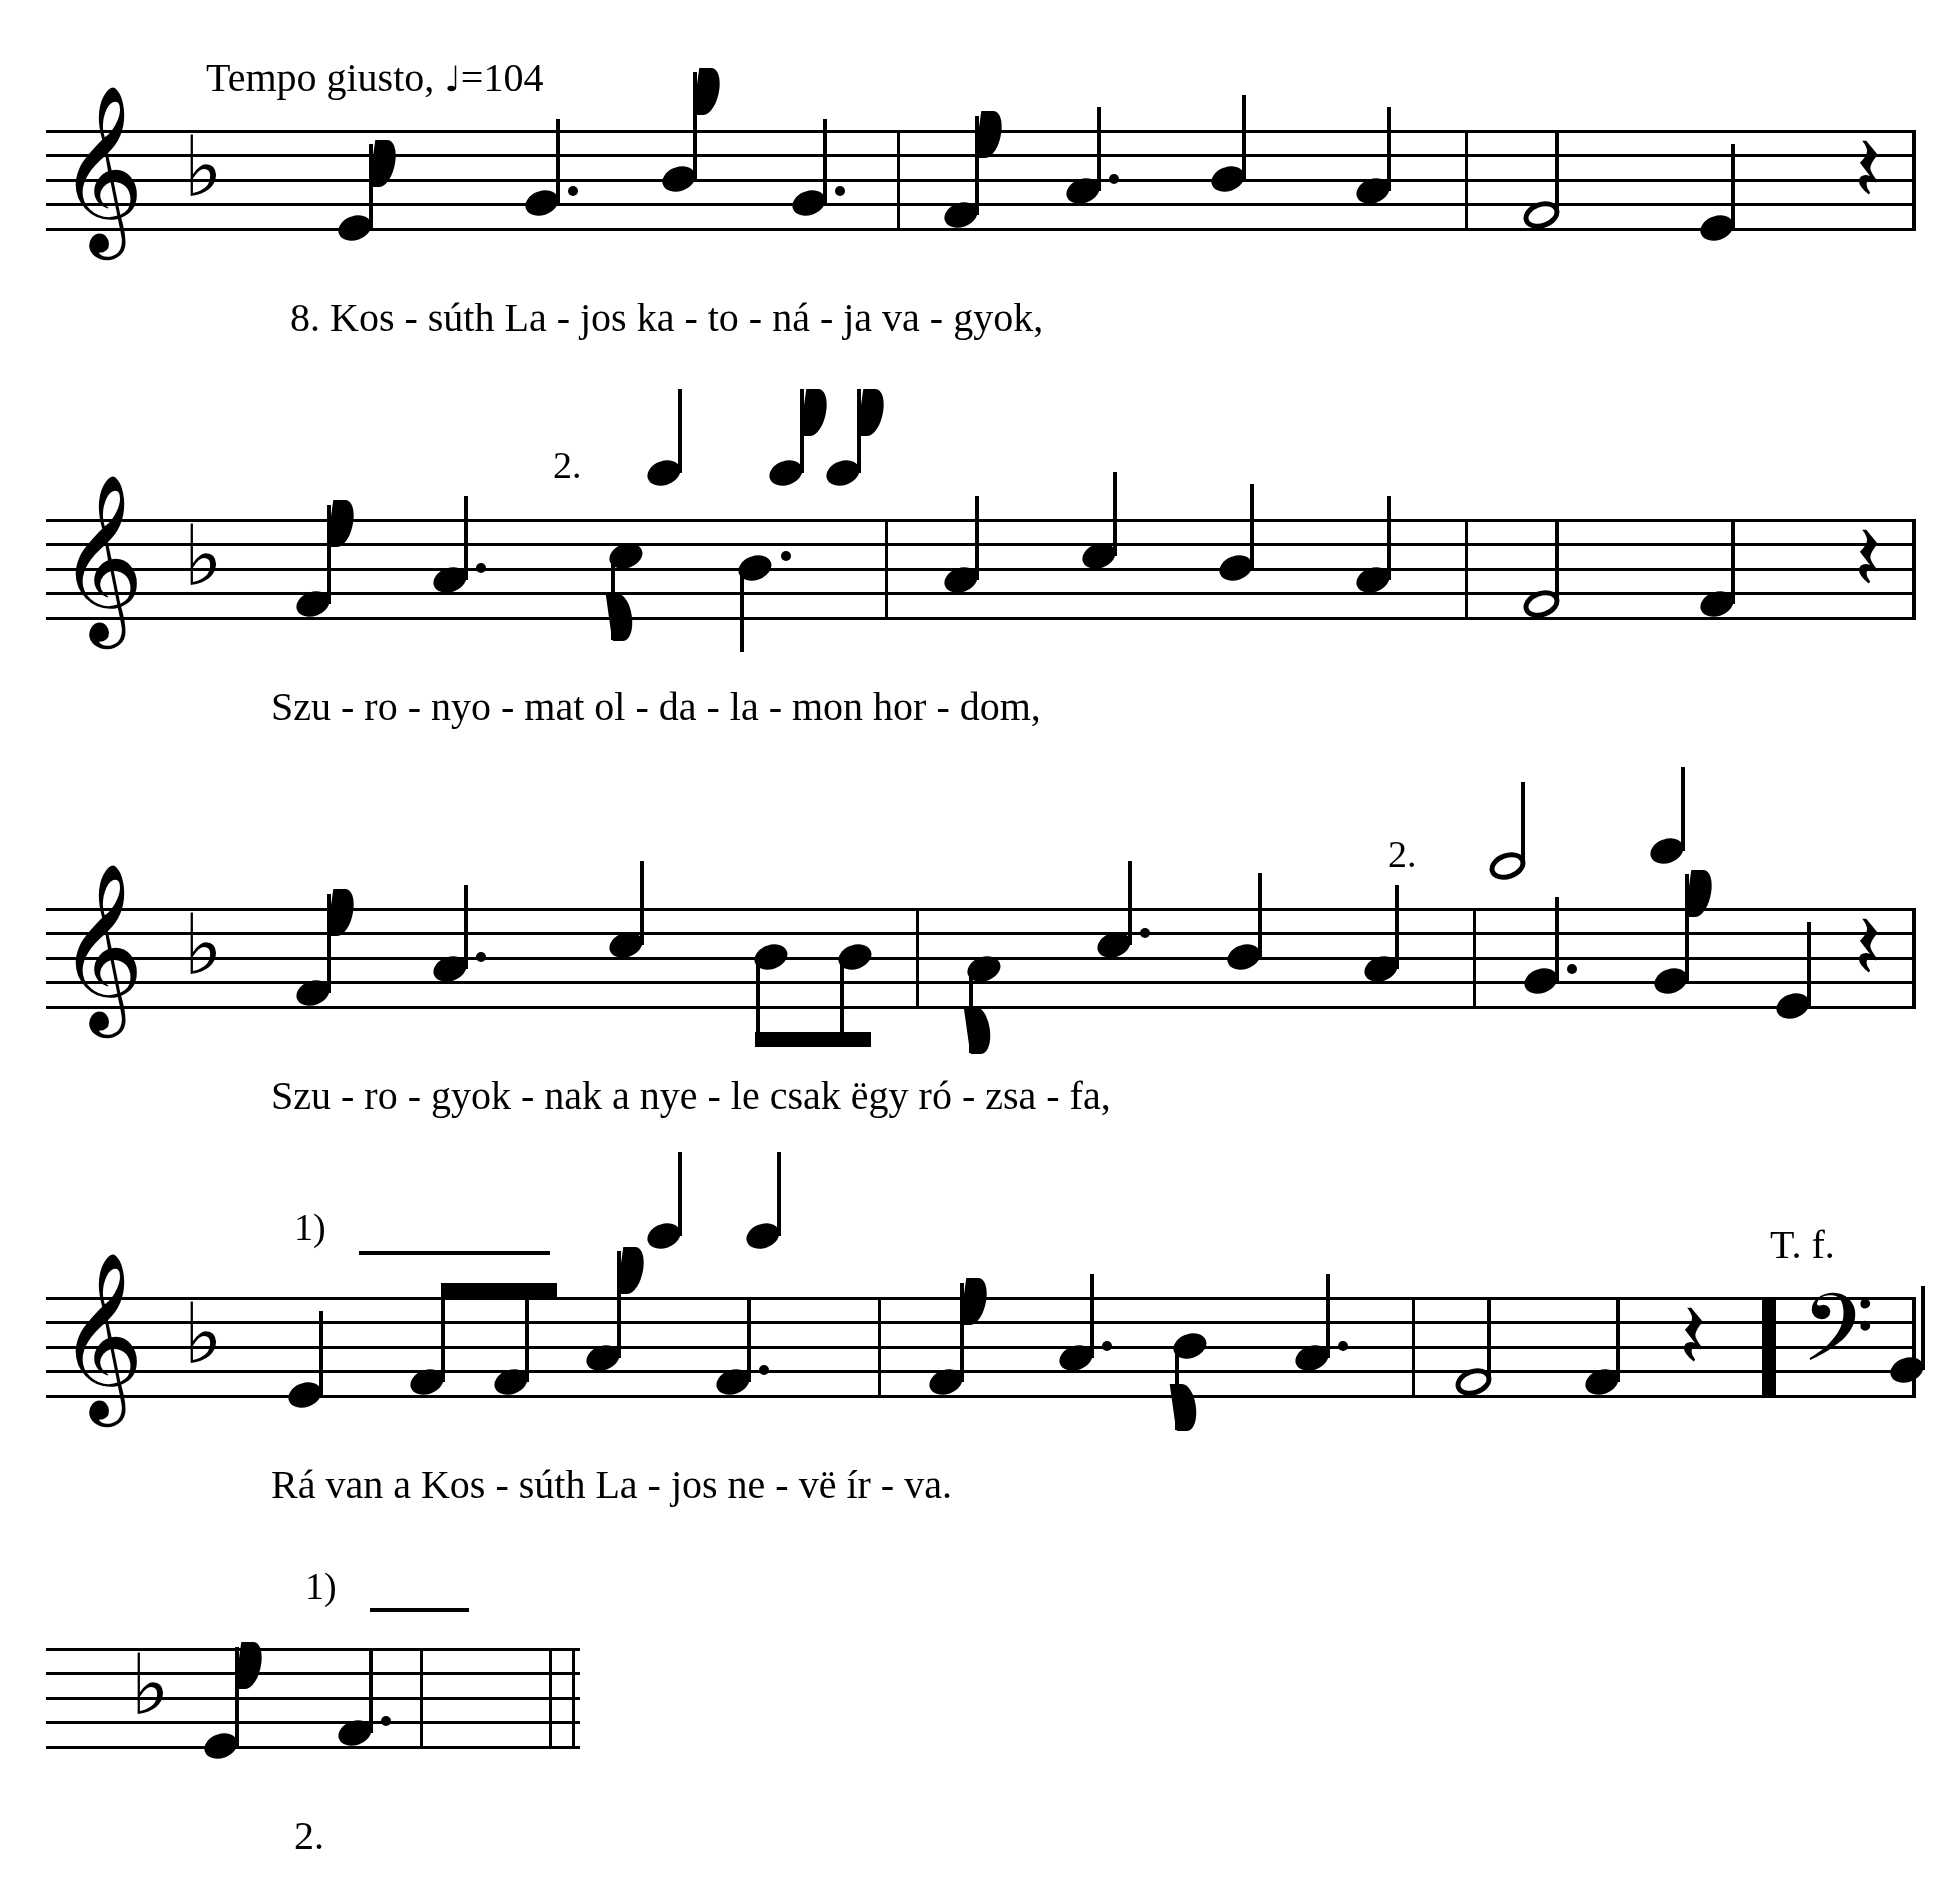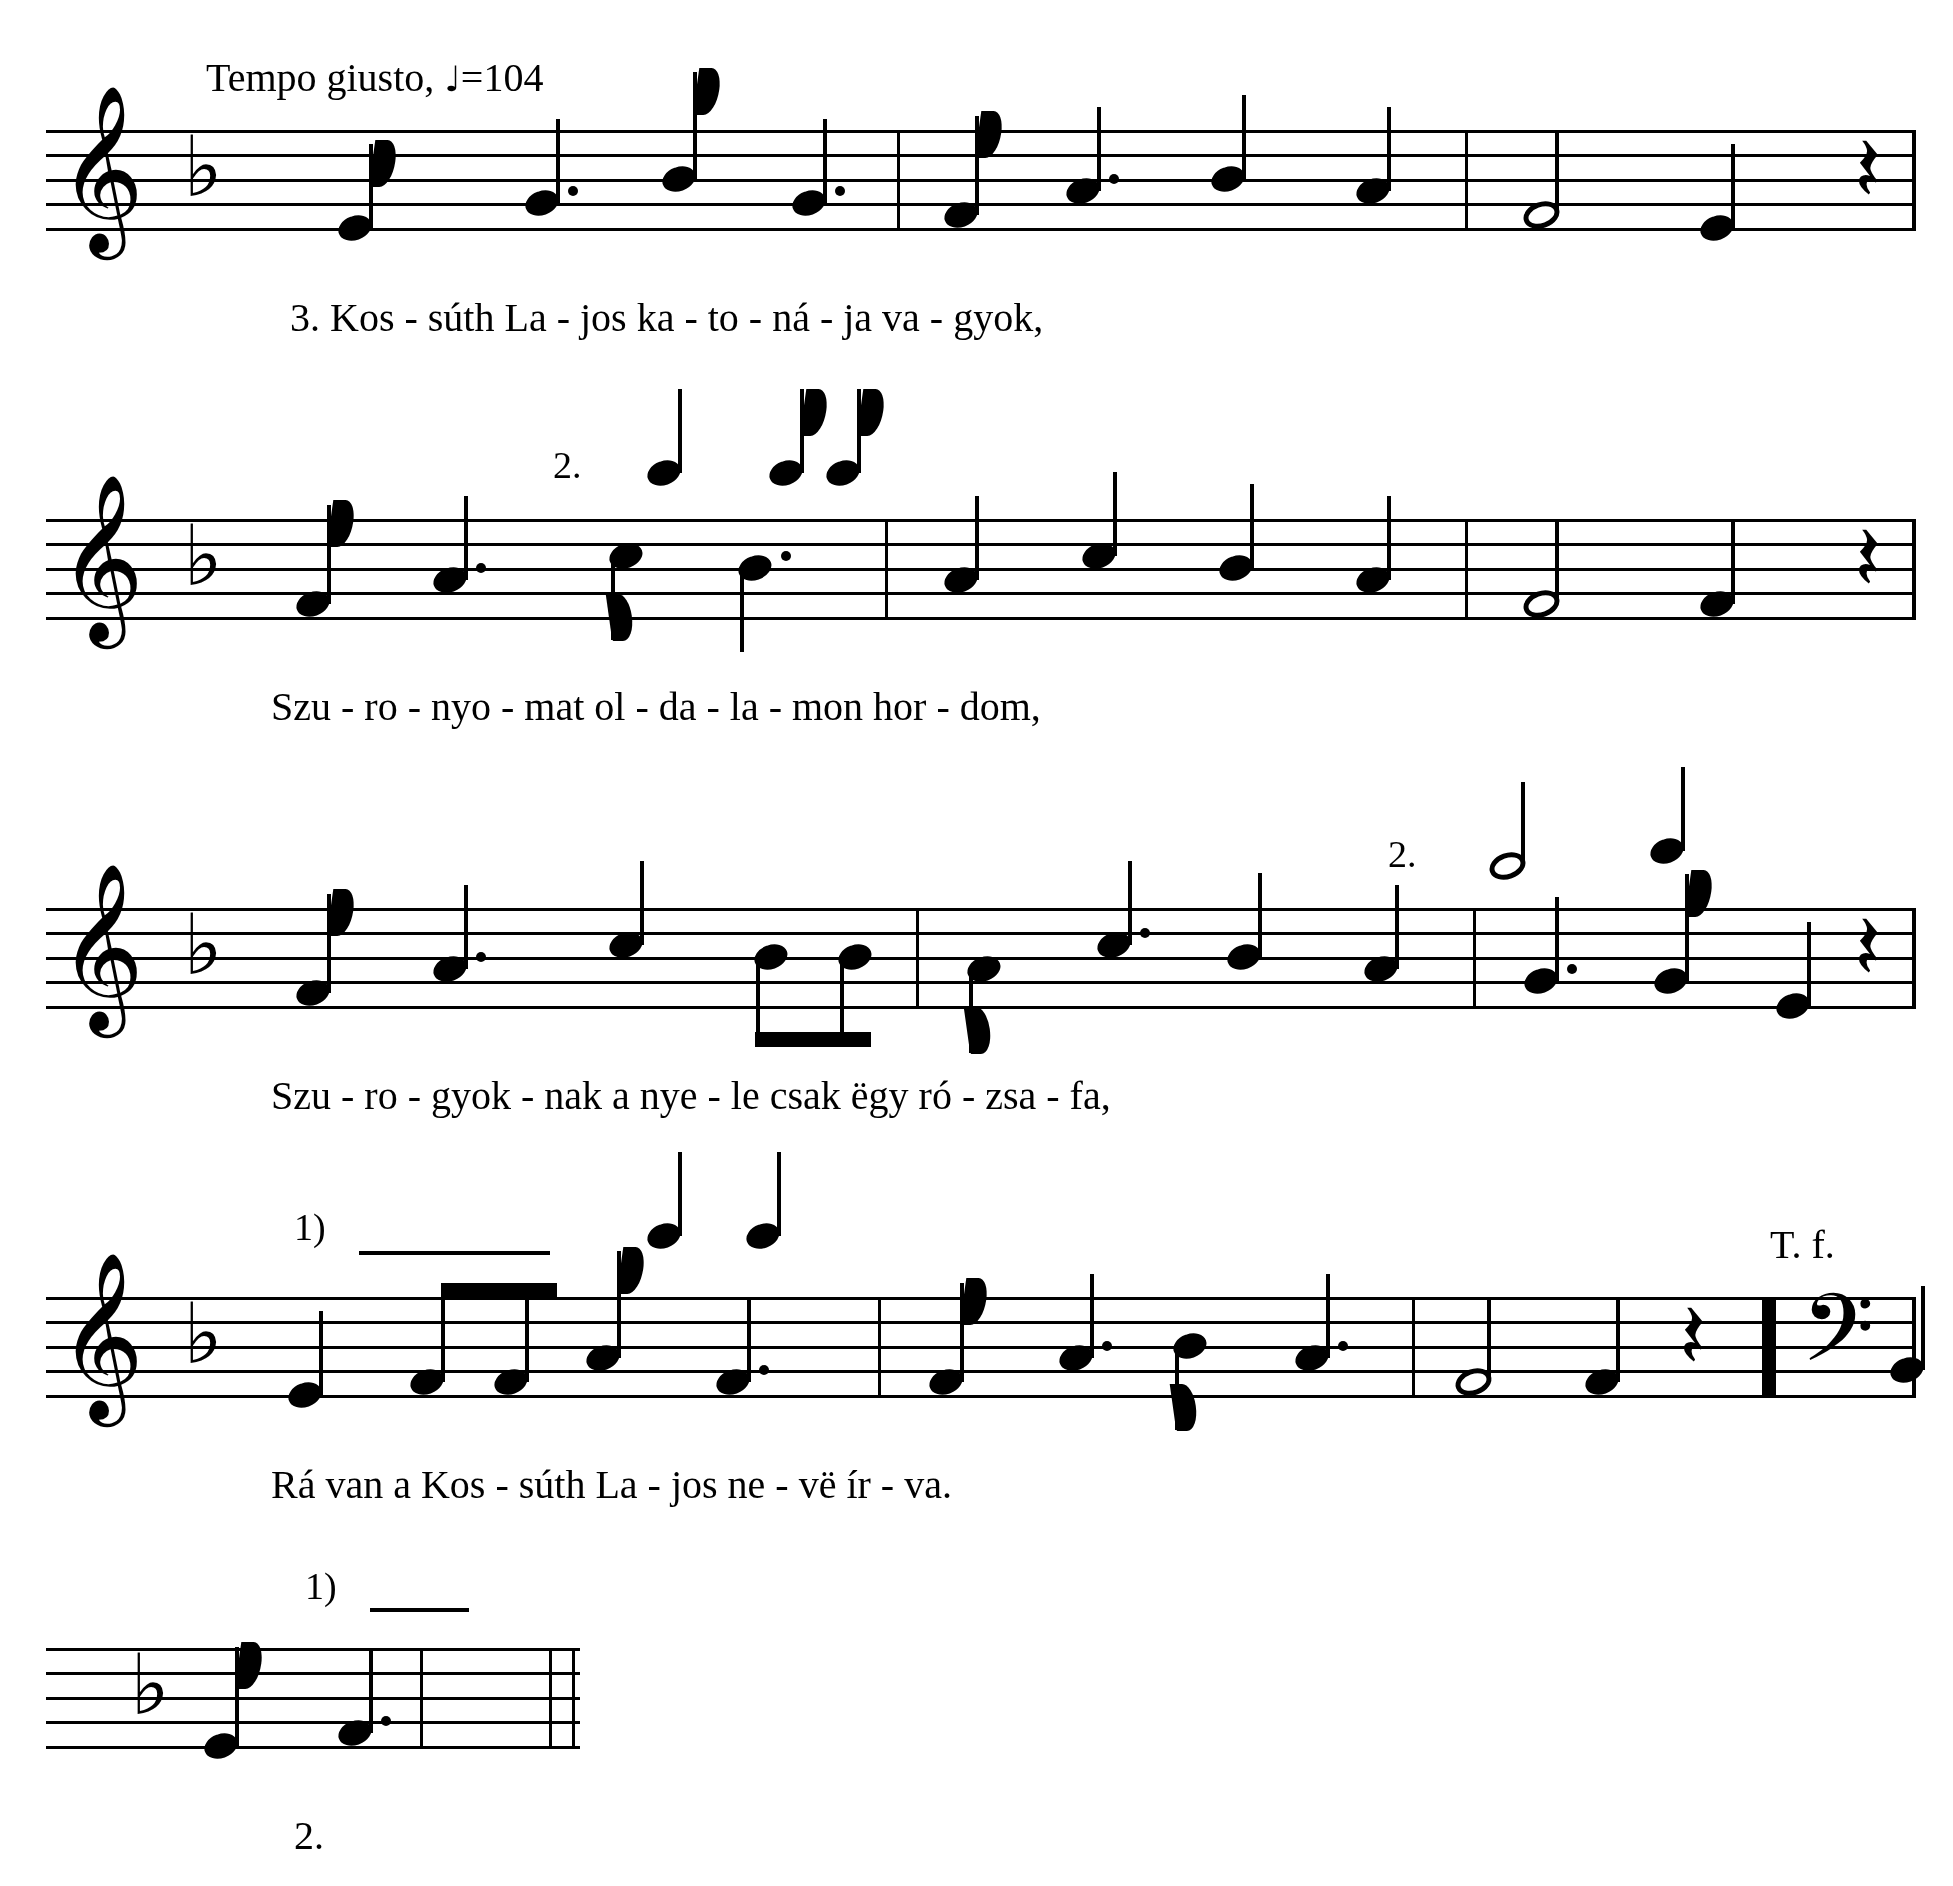--- a/index.html
+++ b/index.html
@@ -278,21 +278,21 @@
       </div>
       <div class="note" style="left:1671px; top:98px;">
         <div class="head"></div>
           <div class="stem up"></div>
       </div>
       <div class="rest-quarter" style="left:1808px; top:-6.1px;">𝄽</div>
 
       <div class="barline thin-end" style="left:1866px;"></div>
     </div>
 
-    <div class="lyrics" style="left:290px; top:164px;">3. Kos - súth  La - jos      ka - to - ná - ja      va  -  gyok,</div>
+    <div class="lyrics" style="left:290px; top:164px;">8. Kos - súth  La - jos      ka - to - ná - ja      va  -  gyok,</div>
   </div>
 
   <div class="system" style="top:519px;">
 
     <div class="marker" style="left:553px; top:-76px;">2.</div>
     <div class="ossia-note" style="left:664px; top:-46px;">
       <div class="head" style="position:absolute;"></div>
         <div class="stem up"></div>
     </div>
     <div class="ossia-note" style="left:786px; top:-46px;">

